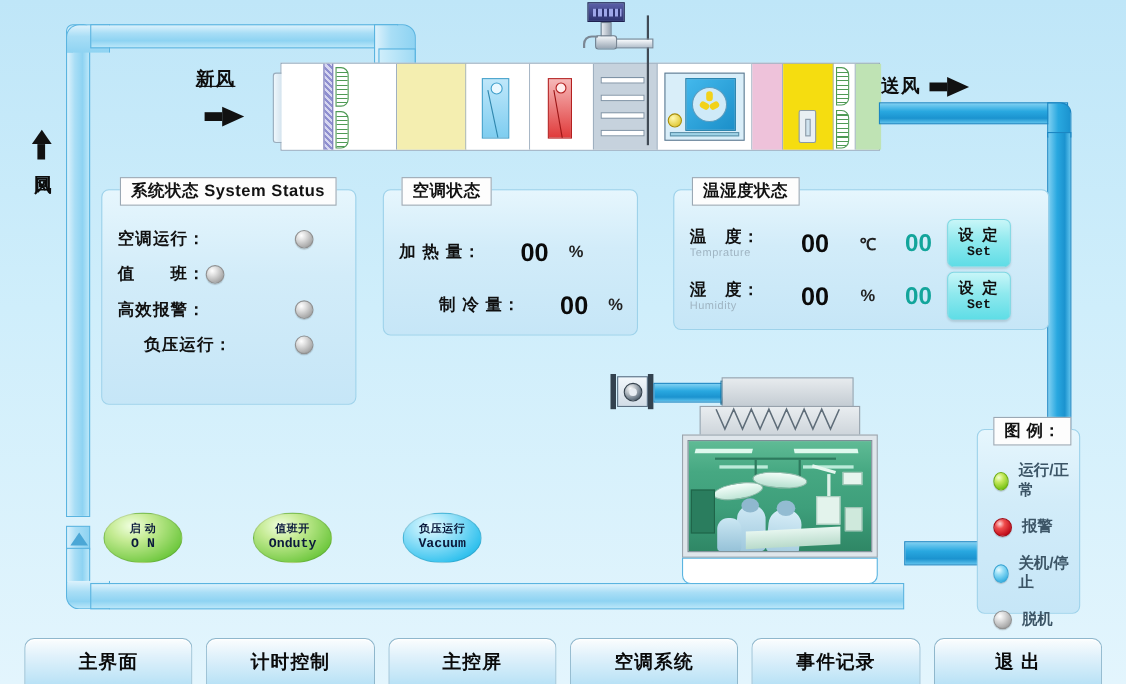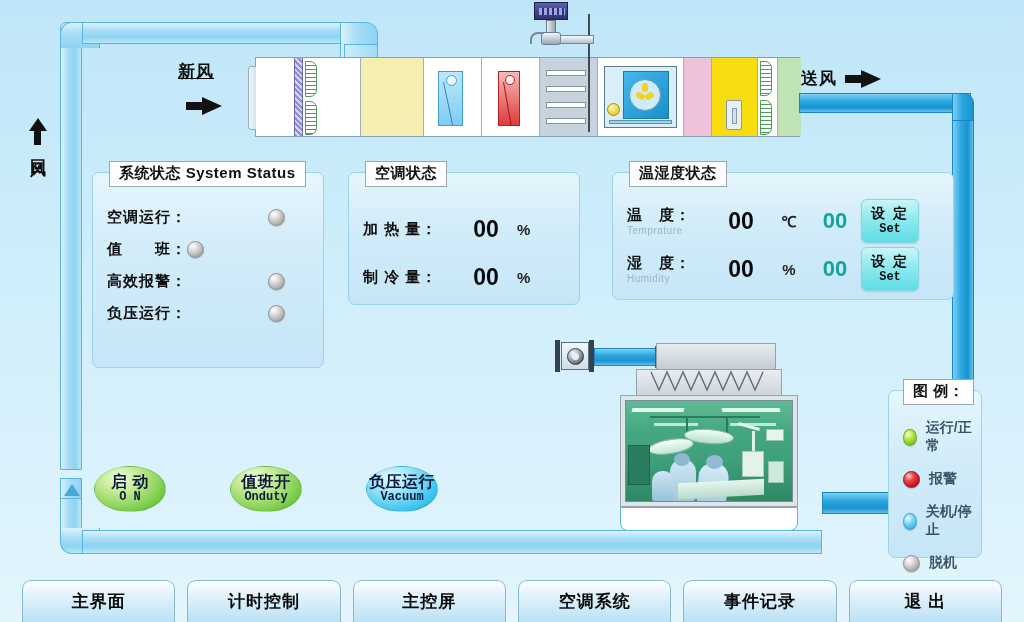--- a/index.html
+++ b/index.html
@@ -81,21 +81,21 @@
   .set-btn .cn { font-size:14px; font-weight:bold; color:#111; letter-spacing:2px; line-height:1.1; }
   .set-btn .en { font-size:12px; font-weight:bold; color:#111; font-family:"Liberation Mono",monospace; }
 
   .ell-btn {
     width:72px; height:46px; border-radius:50%;
     display:flex; flex-direction:column; align-items:center; justify-content:center;
     cursor:pointer; border:1px solid rgba(0,0,0,.10);
   }
   .ell-green { background: radial-gradient(ellipse at 35% 25%, #f0ffe0 0%, #c5eb94 30%, #6fc83f 78%, #3f9e20 100%); }
   .ell-blue  { background: radial-gradient(ellipse at 35% 25%, #e6fbff 0%, #a5e6fa 28%, #34c2ee 75%, #17a2d4 100%); }
-  .ell-btn .cn { font-size:16px; font-weight:bold; color:#0b1a3c; line-height:1.05; letter-spacing:.5px; }
+  .ell-btn .cn { font-size:10px; font-weight:bold; color:#0b1a3c; line-height:1.05; letter-spacing:.5px; }
   .ell-btn .en { font-size:12px; font-weight:bold; color:#0b1a3c; font-family:"Liberation Mono",monospace; }
 
   .legend-row { display:flex; align-items:center; gap:9px; }
   .legend-row span.t { font-size:14px; color:#3c5566; font-weight:bold; }
 
   
   .tabbar { position:absolute; left:0; bottom:0; width:1024px; height:42px; display:flex; gap:12px; padding:0 22px; }
   .tab {
     flex:1; border:1px solid #8fb7cc; border-bottom:none;
     border-radius:9px 9px 0 0;
@@ -300,37 +300,37 @@
         <span class="lamp gray" style="margin-right:24px;"></span>
       </div>
       <div class="list-row" style="display:flex;align-items:center;justify-content:flex-start;height:32px;">
         <span class="row-label">值　　班：</span>
         <span class="lamp gray" style="margin-right:24px;"></span>
       </div>
       <div class="list-row" style="display:flex;align-items:center;justify-content:space-between;height:32px;">
         <span class="row-label">高效报警：</span>
         <span class="lamp gray" style="margin-right:24px;"></span>
       </div>
-      <div class="list-row" style="display:flex;align-items:center;justify-content:space-between;height:32px;">
+      <div class="list-row" style="display:flex;align-items:center;justify-content:space-between;height:32px;margin-left:24px;">
         <span class="row-label">负压运行：</span>
         <span class="lamp gray" style="margin-right:24px;"></span>
       </div>
     </div>
   </div>
 
   <div class="panel" style="left:348px; top:172px; width:232px; height:133px;">
     <div class="panel-title">空调状态</div>
     <div style="position:absolute;left:14px;top:32px;right:12px;">
       <div style="display:flex;align-items:center;height:48px;">
         <span class="row-label" style="width:92px;">加 热 量：</span>
         <span class="val-black" style="width:62px;text-align:center;">00</span>
         <span class="unit">%</span>
       </div>
       <div style="display:flex;align-items:center;height:48px;">
-        <span class="row-label" style="width:92px;">制 冷 量：</span>
+        <span class="row-label" style="width:92px;margin-left:36px;">制 冷 量：</span>
         <span class="val-black" style="width:62px;text-align:center;">00</span>
         <span class="unit">%</span>
       </div>
     </div>
   </div>
 
   <div class="panel" style="left:612px; top:172px; width:342px; height:128px;">
     <div class="panel-title">温湿度状态</div>
 
     <div style="position:absolute;left:14px;top:24px;right:10px;height:48px;display:flex;align-items:center;">

